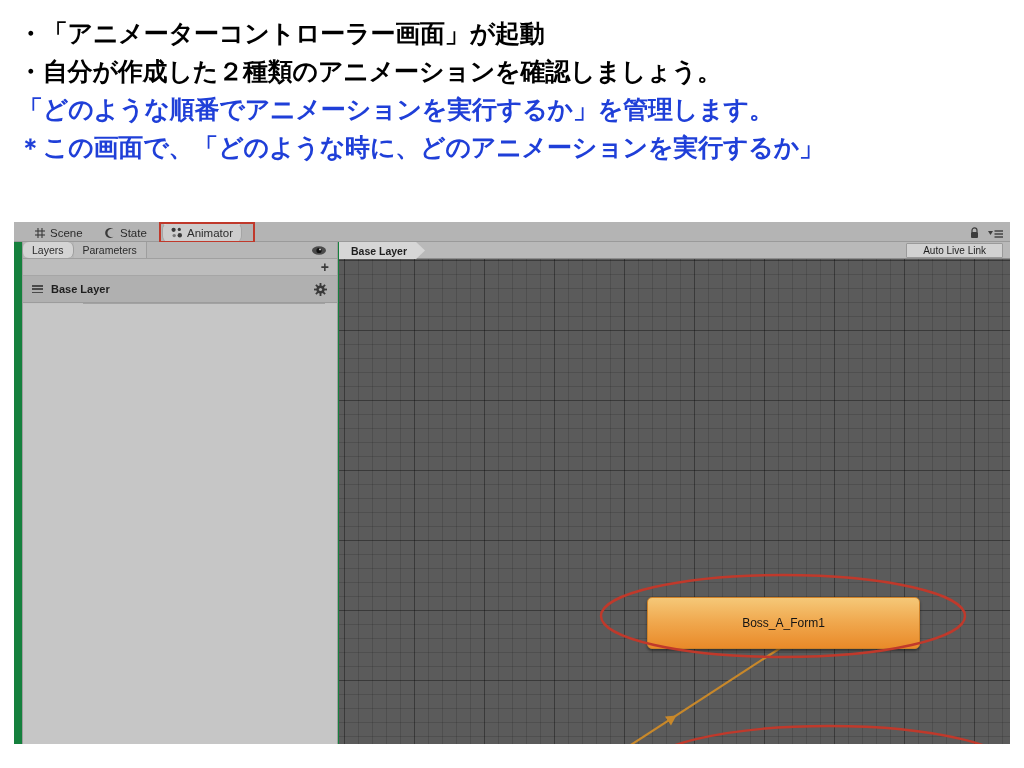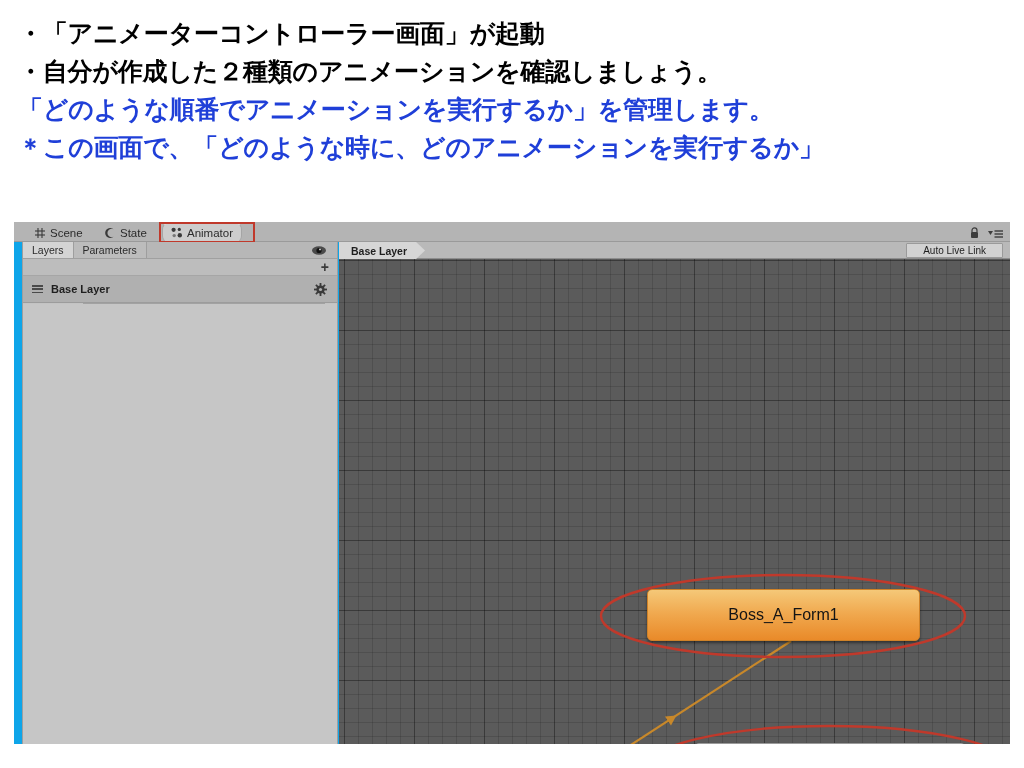--- a/index.html
+++ b/index.html
@@ -30,21 +30,21 @@
   .text-line.black { color: #000000; }
   .text-line.blue  { color: #1f3fd8; }
 
   
   #unity-window {
     position: absolute;
     left: 14px;
     top: 222px;
     width: 996px;
     height: 522px;
-    background: #0ea5e9;
+    background: #15803d;
     overflow: hidden;
   }
 
   
   #tab-strip {
     position: absolute;
     left: 0; top: 0;
     width: 996px; height: 20px;
     background: #b4b4b4;
     border-bottom: 1px solid #9a9a9a;
@@ -106,21 +106,21 @@
     display: flex; align-items: center;
   }
   .sub-tab {
     height: 16px;
     display: flex; align-items: center;
     padding: 0 9px;
     font-size: 10.5px;
     color: #2b2b2b;
     border-right: 1px solid #9e9e9e;
   }
-  .sub-tab.sel { background: #d4d4d4; }
+  .sub-tab.sel { background: #d4d4d4; border-radius: 6px; }
   .sub-tab.unsel { background: #bcbcbc; }
   #eye-icon-wrap {
     position: absolute; right: 10px; top: 1px;
   }
   #layers-addbar {
     position: absolute; left: 0; top: 17px;
     width: 100%; height: 17px;
     background: #bdbdbd;
     border-bottom: 1px solid #a6a6a6;
   }
@@ -204,24 +204,25 @@
       linear-gradient(to bottom, rgba(0,0,0,0.26) 1px, transparent 1px);
     background-size: 14px 14px, 14px 14px, 70px 70px, 70px 70px;
     background-position: 5px 1px, 5px 1px, 5px 1px, 5px 1px;
   }
 
   
   .state-node {
     position: absolute;
     display: flex; align-items: center; justify-content: center;
     border-radius: 5px;
-    font-size: 16px;
+    font-size: 12px;
     color: #141414;
     box-shadow: 0 2px 3px rgba(0,0,0,0.45);
     z-index: 3;
+    margin-top: 8px;
   }
   #node-boss {
     left: 308px; top: 330px;
     width: 273px; height: 52px;
     background: linear-gradient(180deg, #f5c878 0%, #f0a84e 48%, #e98a29 100%);
     border: 1px solid #cf8228;
   }
   #node-any-state {
     left: 108px; top: 406px;
     width: 215px; height: 40px;

